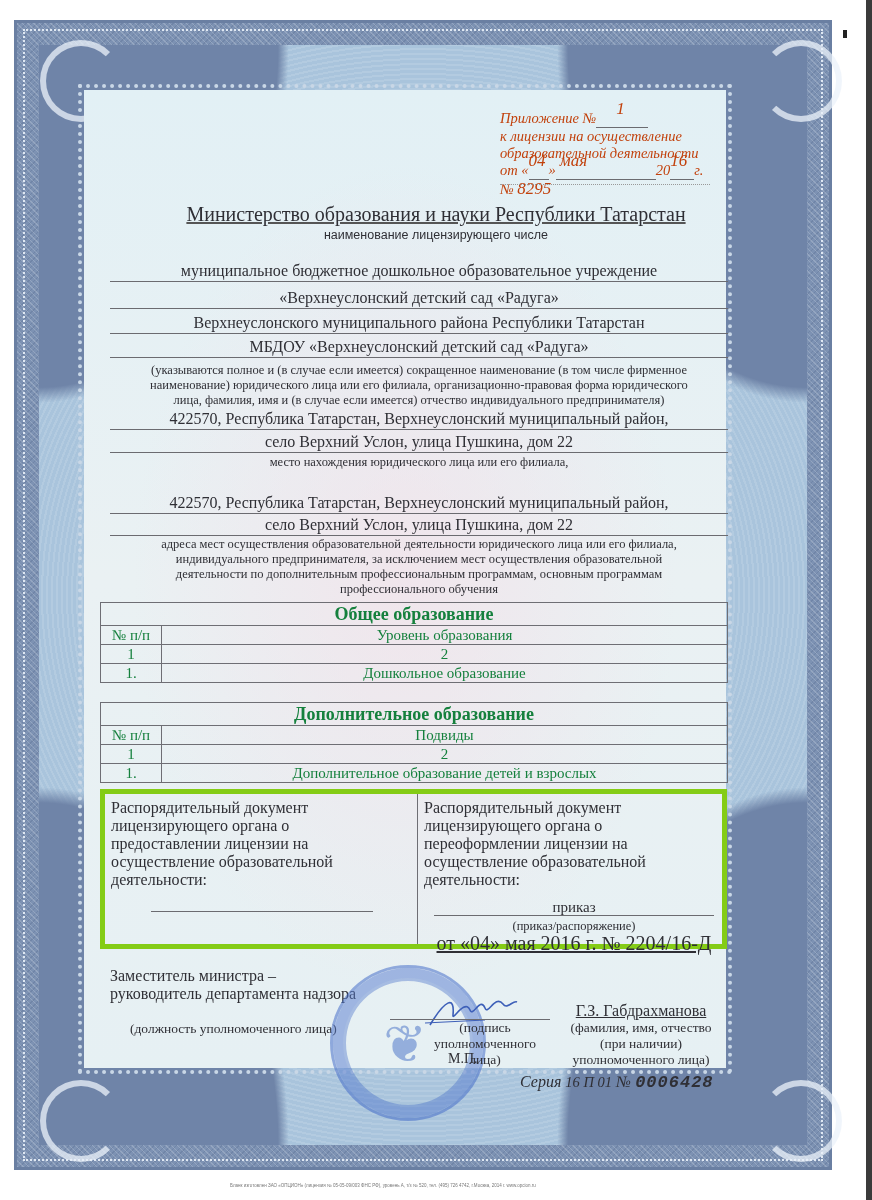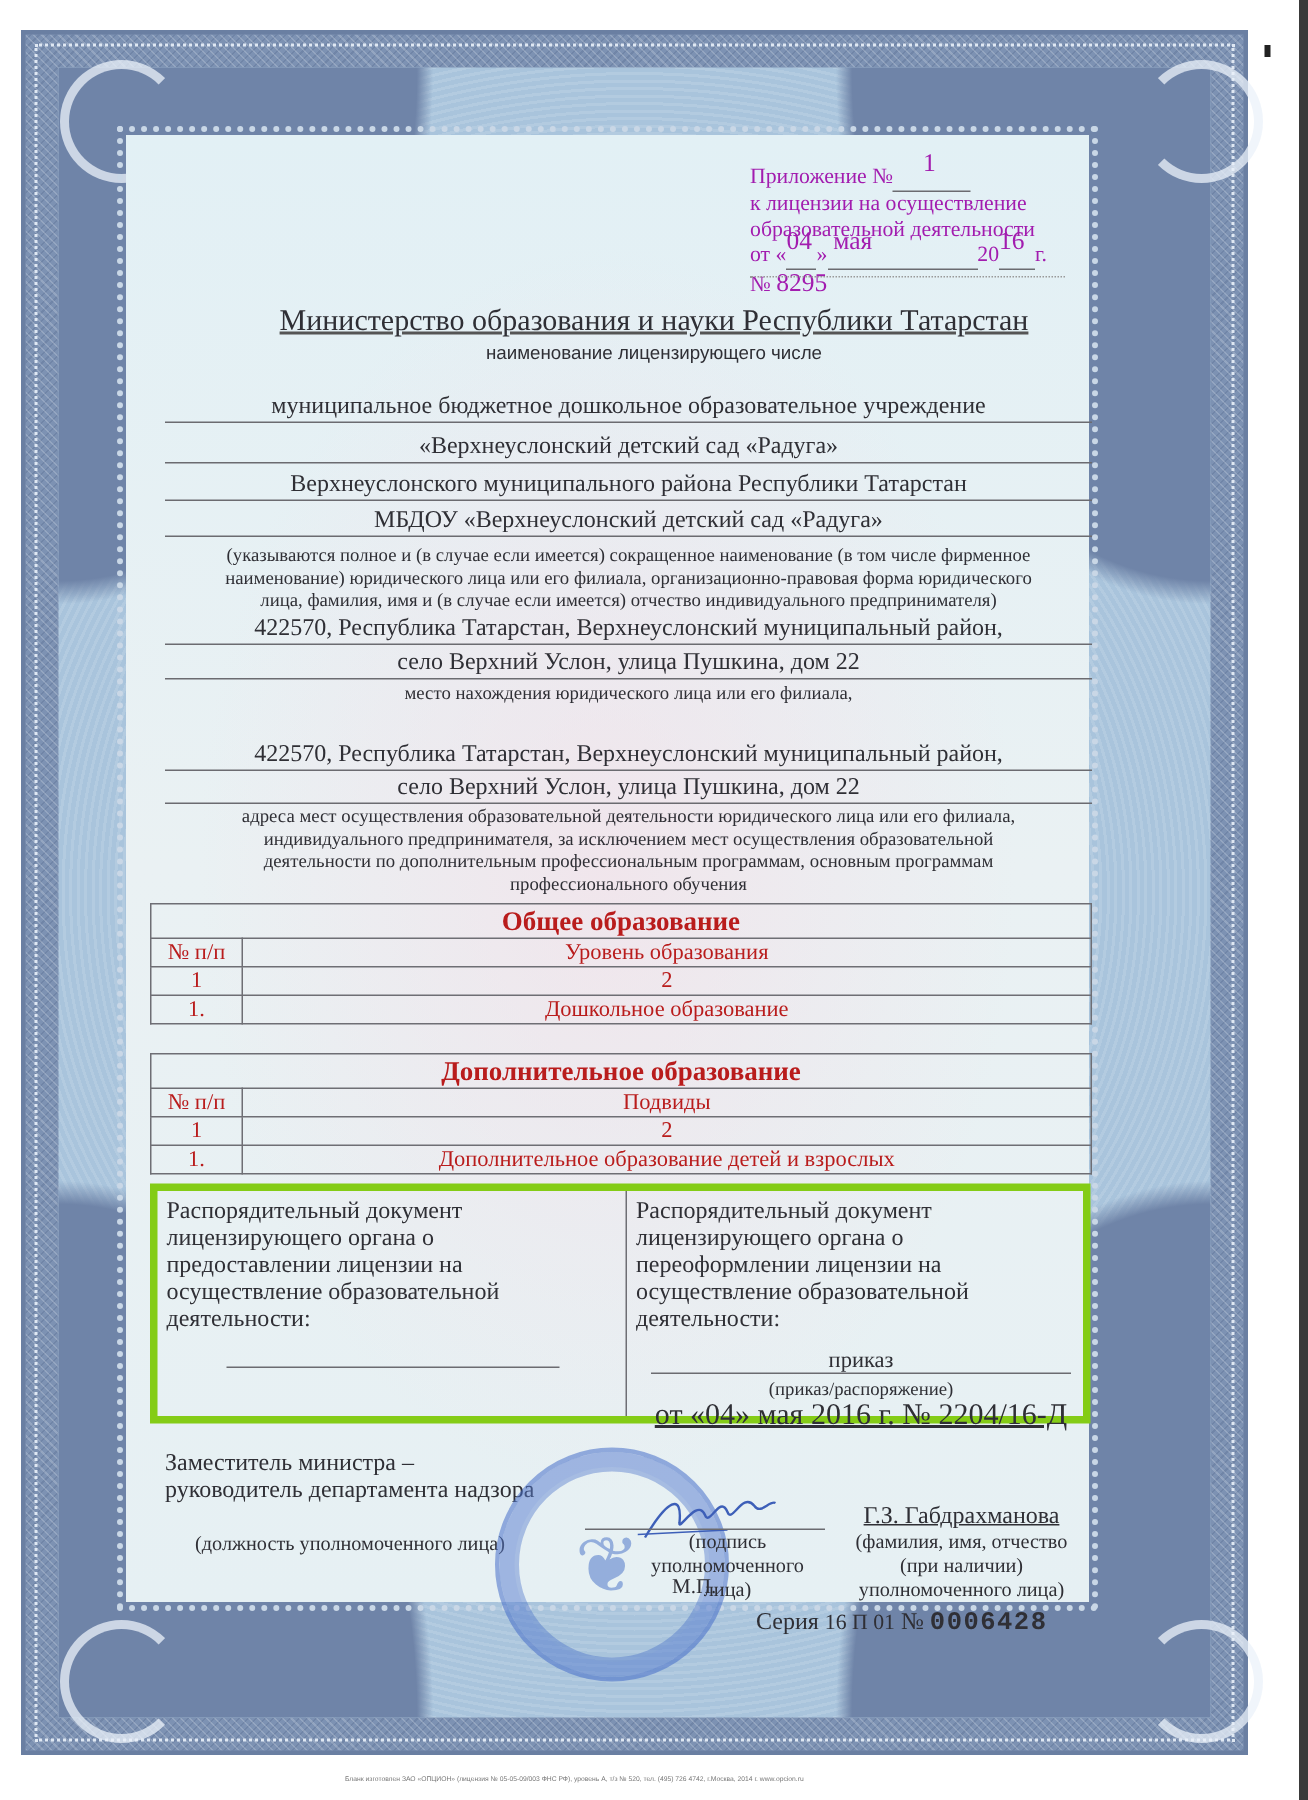--- a/index.html
+++ b/index.html
@@ -50,34 +50,34 @@
     position:absolute; left:84px; top:90px; width:642px; height:978px;
     background:
       radial-gradient(ellipse at 50% 50%, rgba(246,220,230,0.55), transparent 60%),
       linear-gradient(180deg, #e2f0f5 0%, #eaf1f3 50%, #e6f0f3 100%);
   }
   .abs { position:absolute; }
   .centered { text-align:center; }
   .line-under { border-bottom:1px solid #6b6b70; }
 
   
-  .appendix { left:500px; top:110px; width:230px; font-size:14.5px; line-height:17px; color:#a21caf; }
+  .appendix { left:500px; top:110px; width:230px; font-size:14.5px; line-height:17px; color:#c2410c;font-style:italic; }
   .appendix .fill { position:relative; display:inline-block; border-bottom:1px solid #6b6b70; }
   .appendix .hand { position:absolute; font-size:17px; top:-10px; }
   .appendix .sep { position:absolute; left:0; top:74px; width:210px; border-bottom:1px dotted #999; }
 
   .ministry { left:100px; top:203px; width:672px; font-size:20px; }
   .ministry span { text-decoration:underline; text-decoration-color:#555; }
   .ministry-cap { left:100px; top:228px; width:672px; font-size:12.5px; font-family:"Liberation Sans Narrow","Liberation Sans",sans-serif; }
 
   .field { left:110px; width:618px; font-size:16px; line-height:20px; }
   .small { font-size:12.5px; line-height:15px; }
 
   table.lic {
-    position:absolute; border-collapse:collapse; font-size:15px; color:#b91c1c;
+    position:absolute; border-collapse:collapse; font-size:15px; color:#15803d;
   }
   table.lic td { border:1px solid #6e6e74; padding:0 2px; height:18px; text-align:center; }
   table.lic td.head { font-weight:bold; font-size:18px; height:22px; }
   table.lic td.num { width:56px; }
 
   .orders { left:100px; top:789px; width:627px; height:160px; border:5px solid #84cc16; box-sizing:border-box; }
   .orders .col { position:absolute; top:0; height:100%; box-sizing:border-box; font-size:16px; line-height:18px; padding:5px 6px; }
   .orders .col.left { left:0; width:313px; border-right:1px solid #6e6e74; }
   .orders .col.right { left:313px; width:312px; }
   .blank-line { position:absolute; border-bottom:1px solid #6b6b70; }
@@ -88,21 +88,21 @@
     border:3px solid rgba(70,110,200,0.55);
     box-shadow: inset 0 0 0 10px rgba(120,150,220,0.18), inset 0 0 0 13px rgba(70,110,200,0.4);
   }
   .eagle {
     position:absolute; left:375px; top:1015px; width:60px; height:60px;
     color:rgba(80,120,200,0.55); font-size:52px; line-height:60px; text-align:center;
   }
   .signature {
     position:absolute; left:425px; top:990px; width:95px; height:40px;
   }
-  .series { left:504px; top:1073px; font-size:16px; }
+  .series { left:520px; top:1073px; font-size:16px;font-style:italic; }
   .series .num { font-family:"Liberation Mono","DejaVu Sans Mono",monospace; font-size:17px; font-weight:bold; letter-spacing:1px; }
   .footer { left:230px; top:1183px; width:420px; font-size:4.5px; color:#777; font-family:"Liberation Sans",sans-serif; white-space:nowrap; }
 </style>
 </head>
 <body>
 
 <div class="scan-edge"></div>
 <div class="scan-mark"></div>
 
 <div class="frame-outer">

